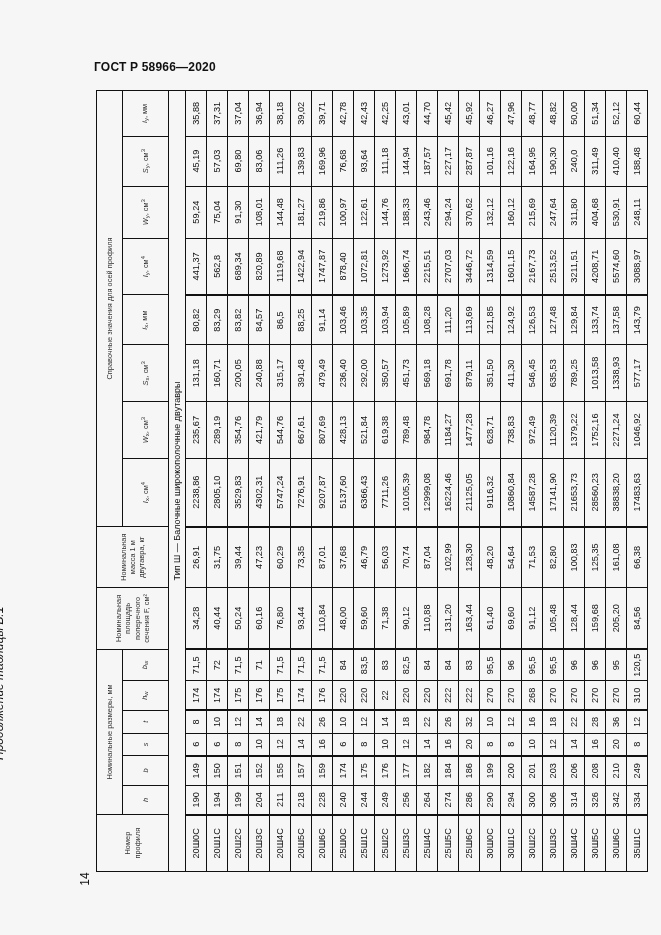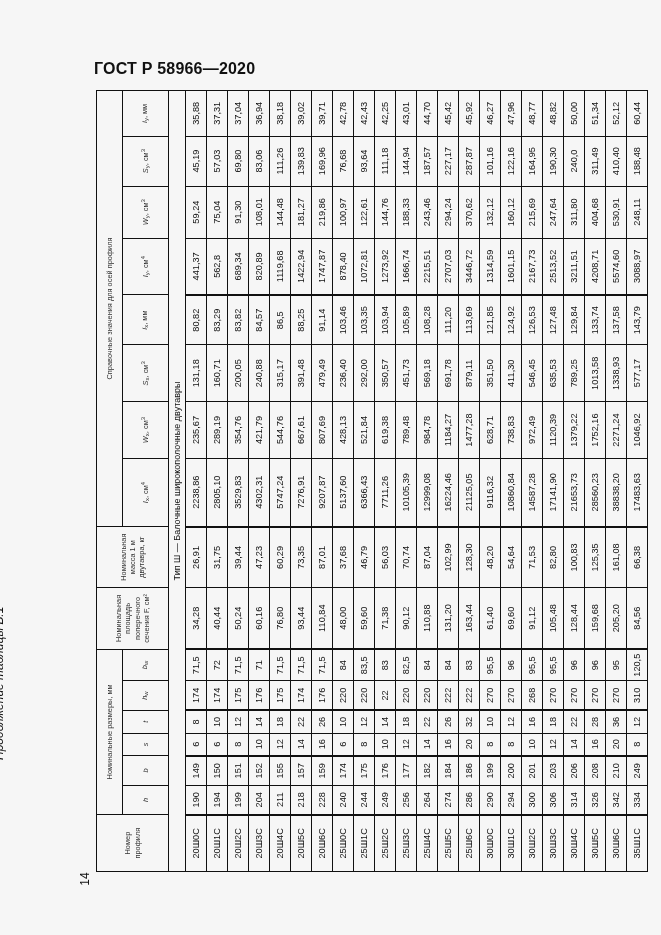--- a/index.html
+++ b/index.html
@@ -1,17 +1,17 @@
 <!DOCTYPE html>
 <html><head>
 <meta charset="utf-8">
 <style>
   html,body{margin:0;padding:0;}
   body{width:661px;height:935px;background:#f6f6f6;position:relative;overflow:hidden;font-family:"Liberation Sans",sans-serif;color:#111;}
-  .std{position:absolute;left:94px;top:60px;font-weight:bold;font-size:16px;letter-spacing:0.2px;}
+  .std{position:absolute;left:94px;top:60px;font-weight:bold;font-size:12px;letter-spacing:0.2px;}
   .pagenum{position:absolute;left:78px;top:872px;font-size:12px;transform:rotate(-90deg);transform-origin:center;}
   .caption{position:absolute;left:-8px;top:760px;font-size:12px;font-style:italic;transform:rotate(-90deg);transform-origin:left top;white-space:nowrap;}
   
   .rot{position:absolute;left:96px;top:872px;width:782px;height:546px;transform:rotate(-90deg);transform-origin:left top;}
   table{border-collapse:collapse;width:782px;height:546px;table-layout:fixed;font-size:9.2px;}
   td,th{border:1px solid #111;text-align:center;vertical-align:middle;padding:0 1px;font-weight:normal;overflow:hidden;white-space:nowrap;}
   th{font-size:7.4px;color:#333;white-space:normal;line-height:1.25;}
   .lb{border-left:2px solid #111 !important;}
   .typerow td{font-size:9px;height:16px;}
   tbody tr td{height:20px;}

